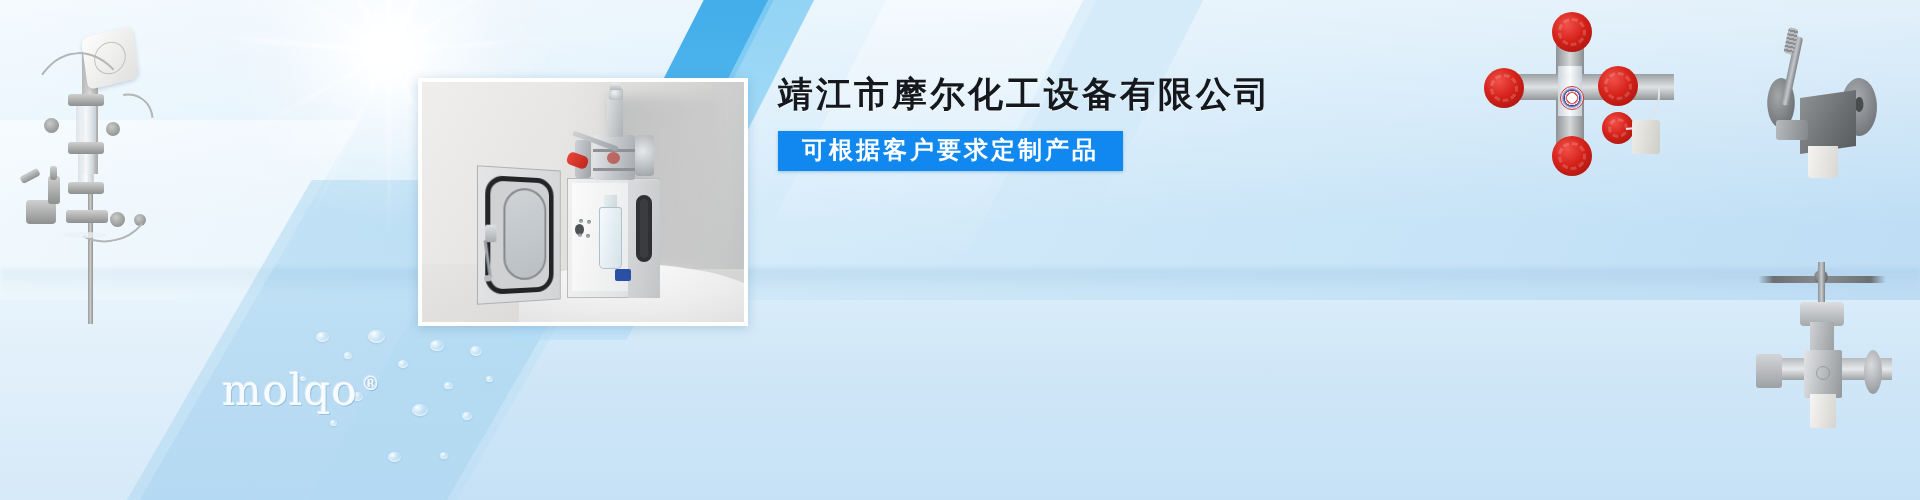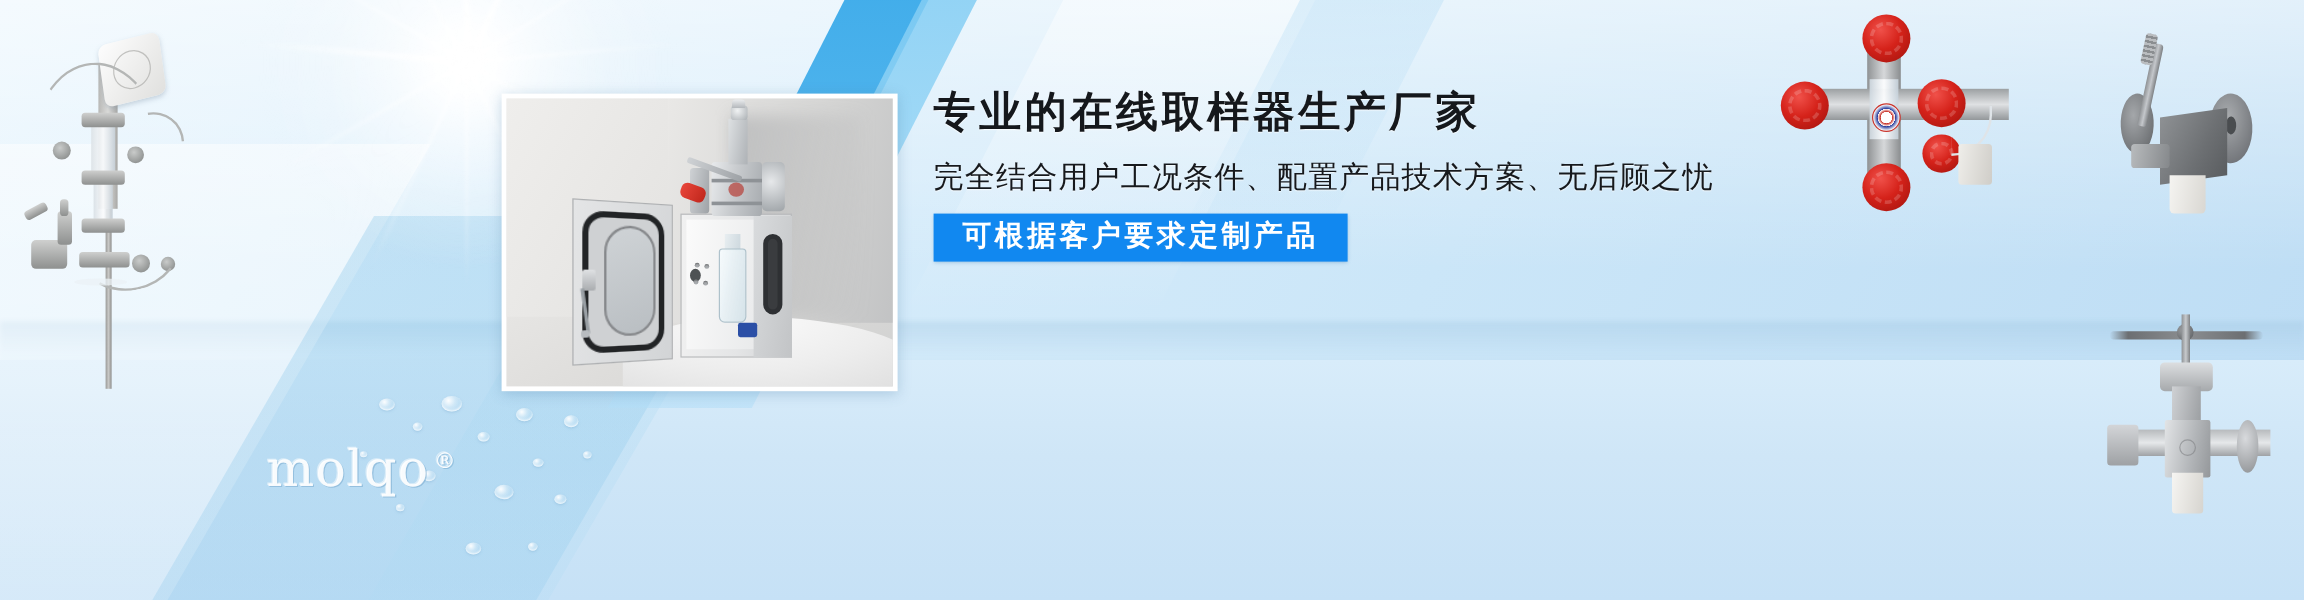--- a/index.html
+++ b/index.html
@@ -471,24 +471,23 @@
     <div class="v3-cross"></div>
     <div class="v3-body"></div>
     <div class="v3-logo"></div>
     <div class="v3-fl-l"></div>
     <div class="v3-fl-r"></div>
     <div class="v3-cup"></div>
   </div>
 
   <div class="text-col">
 
-    <div class="company-title">专业的在线取样器生产厂家</div>
-
-
-    <div class="subline">完全结合用户工况条件、配置产品技术方案、无后顾之忧</div>
+    <div class="company-title">靖江市摩尔化工设备有限公司</div>
+
+
 
     <div class="cta-bar">
       <span class="txt">可根据客户要求定制产品</span>
     </div>
 
   </div>
 
   <div class="watermark">
     <span>molqo</span><sup>®</sup>
   </div>

